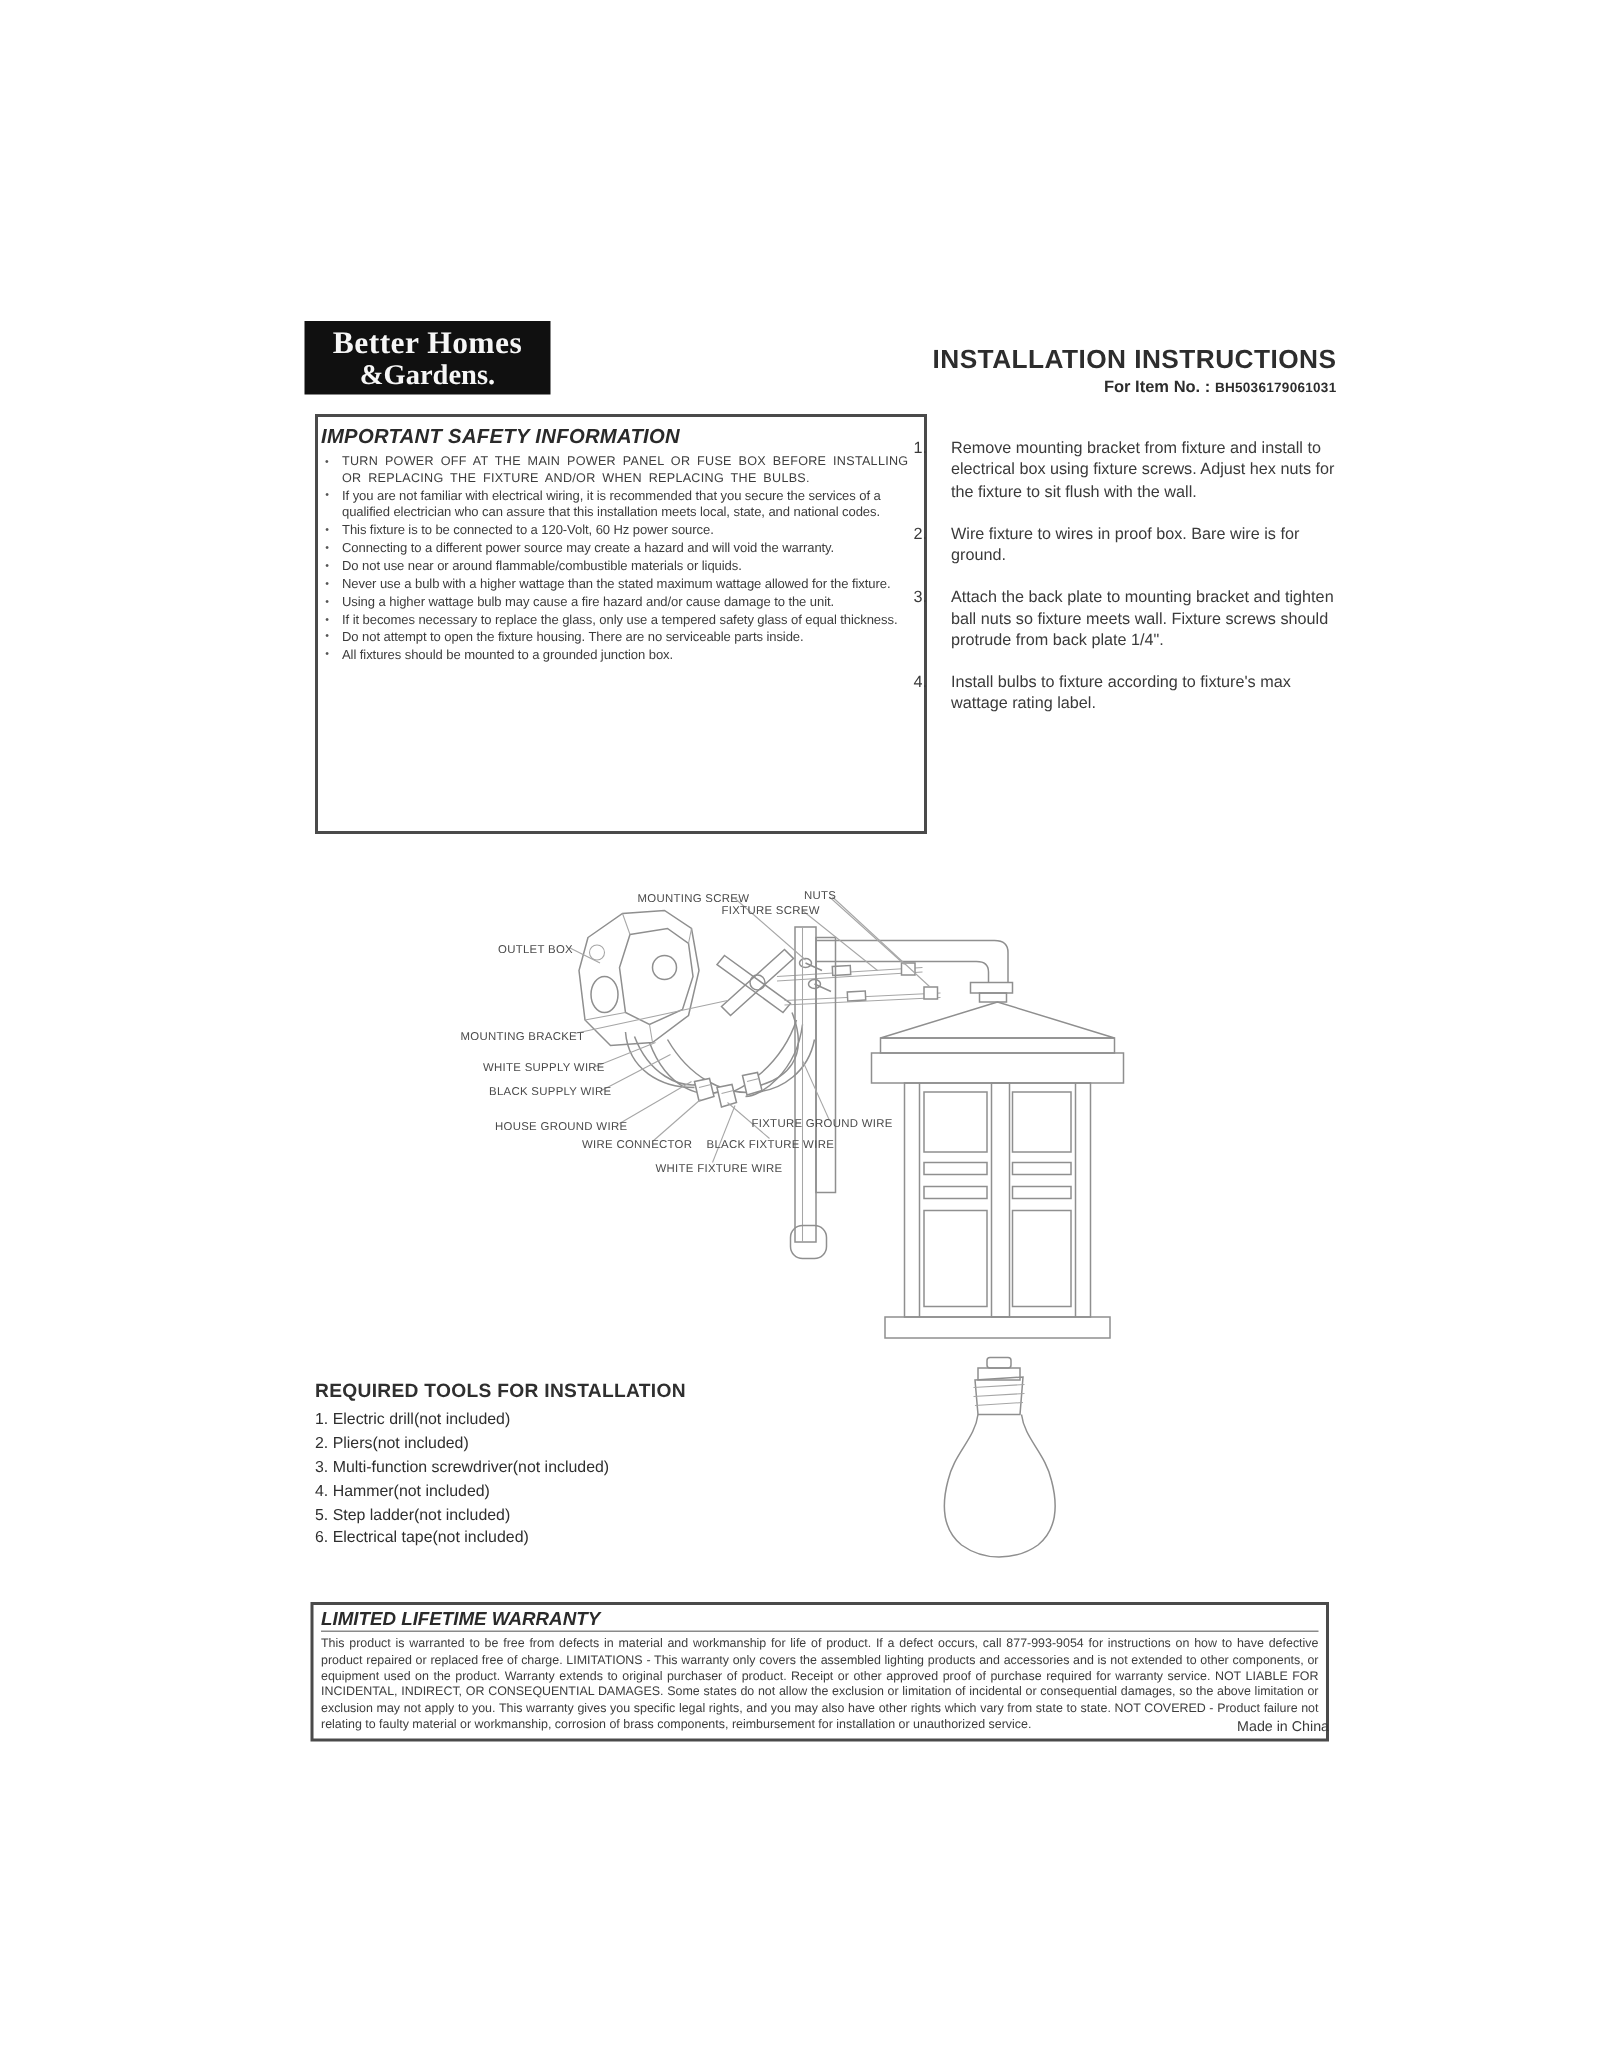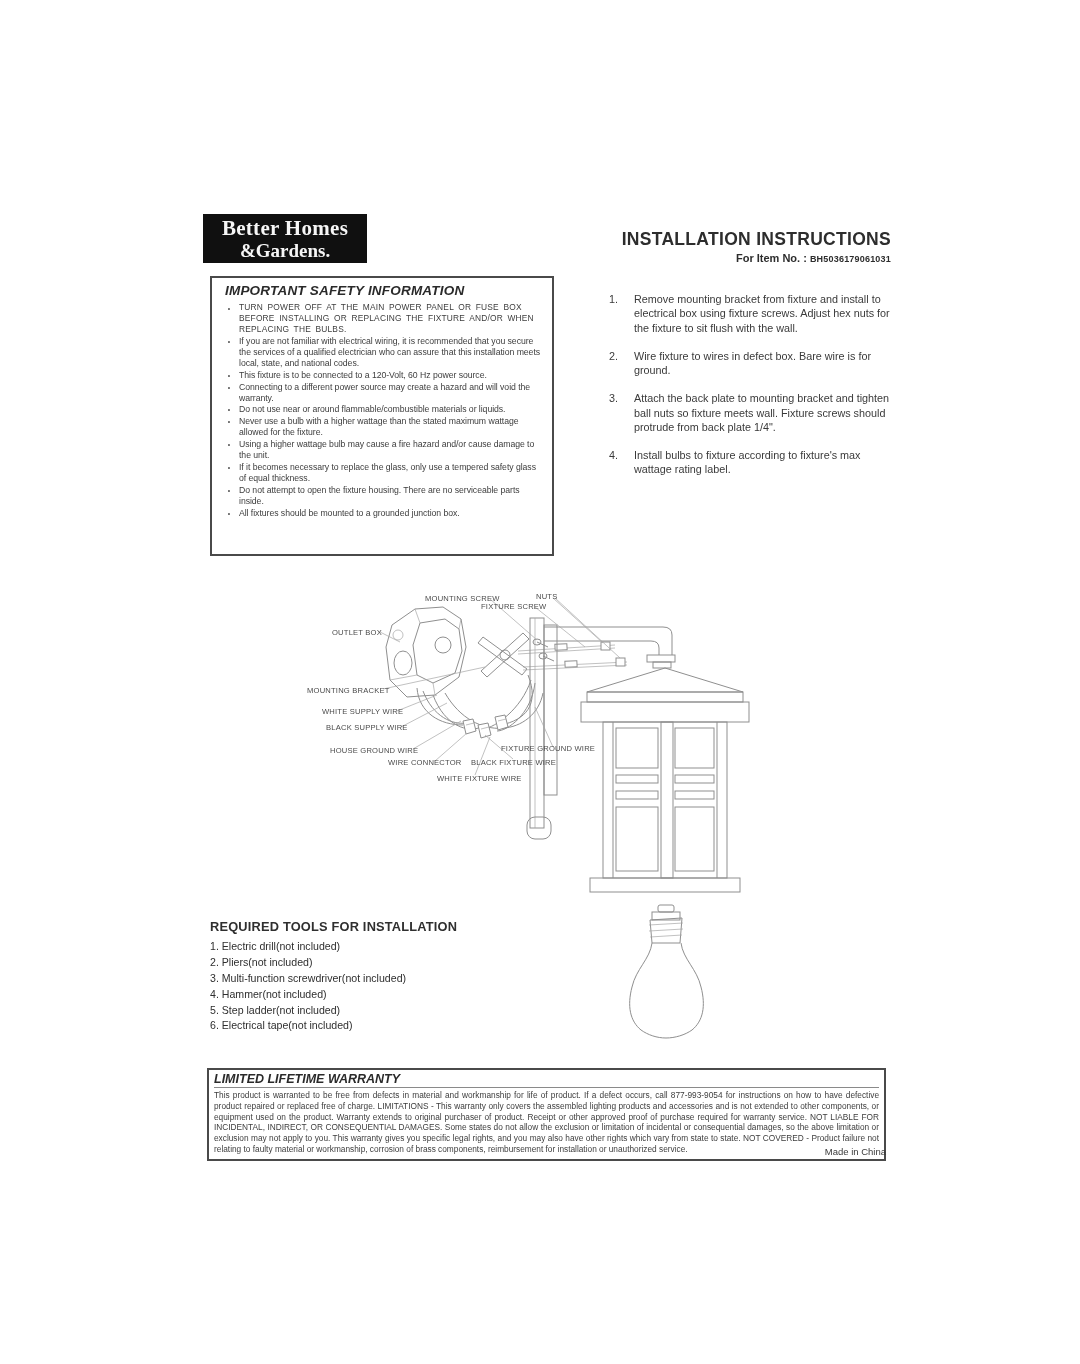--- a/index.html
+++ b/index.html
@@ -19,22 +19,22 @@
   .logo .l2 { font-size:19px; font-weight:bold; line-height:1.0; margin-top:2px; }
 
   
   .header-block { position:absolute; left:560px; top:229px; width:331px; text-align:right; color:#2d2d2d; }
   .header-title { font-size:17.5px; font-weight:bold; letter-spacing:0.3px; }
   .header-item  { font-size:11px; font-weight:bold; margin-top:2px; }
   .header-item .num { font-size:9px; letter-spacing:0.2px; }
 
   
   .safety-box {
-    position:absolute; left:210px; top:276px; width:344px; min-height:280px;
-    border:2px solid #4a4a4a; box-sizing:border-box; padding:5px 7px 6px 13px;
+    position:absolute; left:210px; top:276px; width:408px; min-height:280px;
+    border:2px solid #4a4a4a; box-sizing:border-box; padding:5px 7px 6px 2px;
   }
   .safety-heading { font-style:italic; font-weight:bold; font-size:13.5px; color:#2a2a2a; letter-spacing:0.2px; margin-bottom:4px; }
   .bullet { display:flex; gap:6px; color:#3d3d3d; margin-bottom:1px; }
   .bullet .marker { width:8px; flex:none; text-align:center; font-size:7px; padding-top:2px; color:#555; }
   .bullet .btext { flex:1; }
   .b-reg      { font-size:8.7px;  line-height:1.26; letter-spacing:-0.05px; }
   .b-caps-sm  { font-size:8.4px;  line-height:1.3;  letter-spacing:0.2px; word-spacing:2px; }
   .b-caps-lg  { font-size:10.8px; line-height:1.25; }
 
   
@@ -124,21 +124,21 @@
       </div>
   </div>
 
   <div class="steps">
     <div class="step">
         <span class="snum">1.</span>
         <span class="stext">Remove mounting bracket from fixture and install to electrical box using fixture screws. Adjust hex nuts for the fixture to sit flush with the wall.</span>
       </div>
     <div class="step">
         <span class="snum">2.</span>
-        <span class="stext">Wire fixture to wires in defect box. Bare wire is for ground.</span>
+        <span class="stext">Wire fixture to wires in proof box. Bare wire is for ground.</span>
       </div>
     <div class="step">
         <span class="snum">3.</span>
         <span class="stext">Attach the back plate to mounting bracket and tighten ball nuts so fixture meets wall. Fixture screws should protrude from back plate 1/4".</span>
       </div>
     <div class="step">
         <span class="snum">4.</span>
         <span class="stext">Install bulbs to fixture according to fixture's max wattage rating label.</span>
       </div>
   </div>

